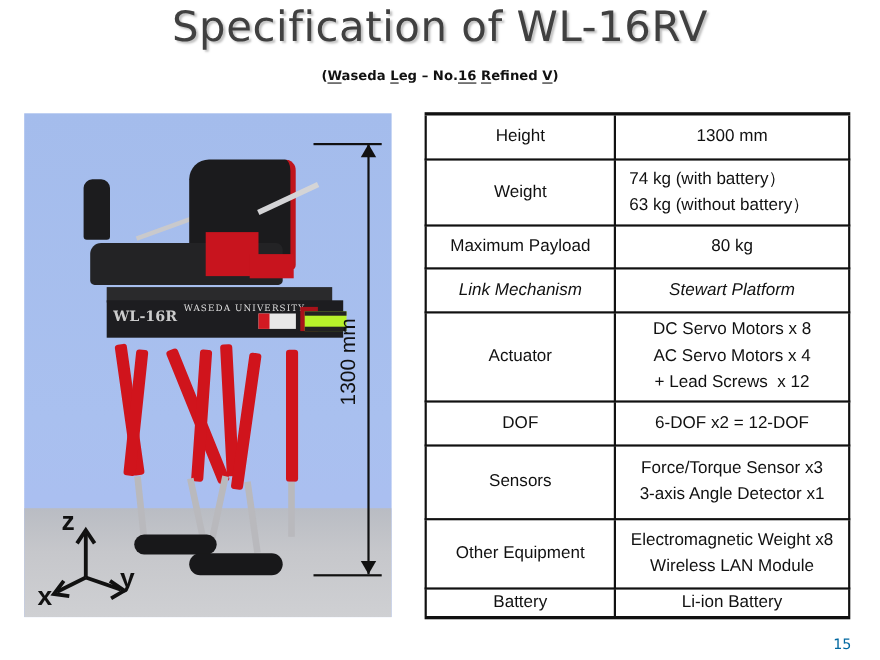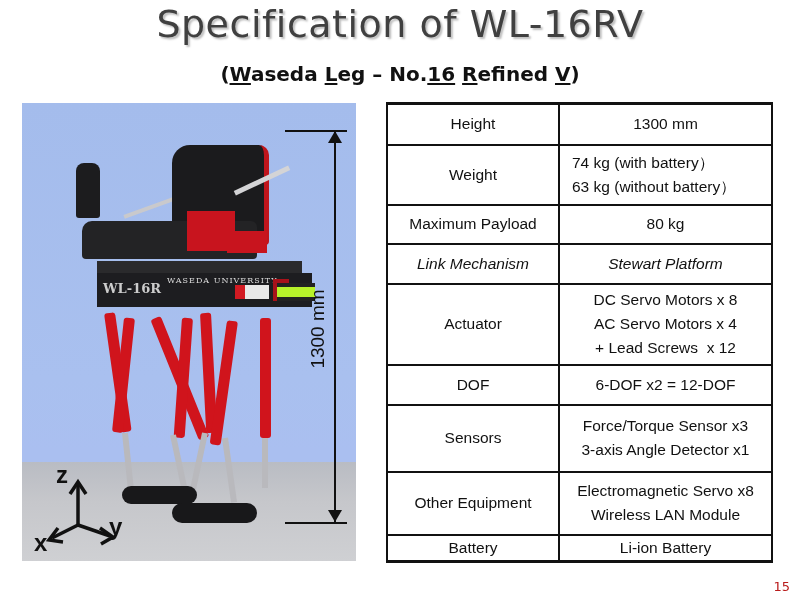--- a/index.html
+++ b/index.html
@@ -2,21 +2,21 @@
 <html><head>
 <meta charset="utf-8">
 <style>
   html, body { margin:0; padding:0; }
   body { width:800px; height:600px; background:#ffffff; position:relative; overflow:hidden;
          font-family:"Liberation Sans", sans-serif; color:#000; }
   .title { position:absolute; left:0; top:2px; width:800px; text-align:center;
            font-family:"DejaVu Sans", sans-serif; font-size:38px; letter-spacing:0.5px;
            color:#404040; text-shadow:2px 2px 2px rgba(0,0,0,0.25); }
   .subtitle { position:absolute; left:0; top:62px; width:800px; text-align:center;
-              font-family:"DejaVu Sans", sans-serif; font-weight:bold; font-size:20px; color:#111; }
+              font-family:"DejaVu Sans", sans-serif; font-weight:bold; font-size:12px; color:#111; }
   .subtitle u { text-decoration:underline; text-underline-offset:2px; }
 
   
   .photo { position:absolute; left:22px; top:103px; width:334px; height:458px; overflow:hidden;
            background:linear-gradient(180deg,#a4bcec 0%,#a9c0ef 60%,#aabff0 76%);text-align:right; }
   .floor { position:absolute; left:0; top:359px; width:100%; height:99px;
            background:linear-gradient(180deg,#b9bcc3 0%,#c6c7cb 40%,#cfd0d3 100%); }
   .seat-back { position:absolute; left:150px; top:42px; width:92px; height:100px; background:#1b1b1d;
                border-radius:18px 10px 4px 4px; border-right:5px solid #c0151c; }
   .seat-head { position:absolute; left:54px; top:60px; width:24px; height:55px; background:#1c1c1e; border-radius:8px 8px 3px 3px; }
@@ -48,21 +48,21 @@
   
   .axes { position:absolute; left:30px; top:470px; width:110px; height:90px; }
   .ax-lbl { position:absolute; font-weight:bold; font-size:24px; color:#111; font-family:"Liberation Sans", sans-serif; }
 
   
   table.spec { position:absolute; left:386px; top:102px; width:387px; border-collapse:collapse;
                font-family:"Liberation Sans", sans-serif; font-size:15.5px; color:#111; }
   table.spec td { border:2px solid #111; text-align:center; vertical-align:middle; padding:0 4px; line-height:24px; }
   table.spec td.k { width:162px; }
   table.spec tr.outer-top td { border-top:3px solid #111; }
-  .page-num { position:absolute; right:10px; top:579px; font-size:13px; color:#b91c1c; font-family:"DejaVu Sans", sans-serif; }
+  .page-num { position:absolute; right:26px; top:579px; font-size:13px; color:#0369a1; font-family:"DejaVu Sans", sans-serif; }
 </style>
 </head>
 <body>
 
 <div class="title">Specification of WL-16RV</div>
 <div class="subtitle">
   <span>(</span><u>W</u><span>aseda </span><u>L</u><span>eg – No.</span><u>16</u><span style="white-space:pre"> </span><u>R</u><span>efined </span><u>V</u><span>)</span>
 </div>
 
 <div class="photo">
@@ -163,21 +163,21 @@
   <tr style="height:67px;">
     <td class="k">Sensors</td>
     <td>
       <div>Force/Torque Sensor x3</div>
       <div>3-axis Angle Detector x1</div>
     </td>
   </tr>
   <tr style="height:63px;">
     <td class="k">Other Equipment</td>
     <td>
-      <div>Electromagnetic Servo x8</div>
+      <div>Electromagnetic Weight x8</div>
       <div>Wireless LAN Module</div>
     </td>
   </tr>
   <tr style="height:27px;">
     <td class="k" style="border-bottom:3px solid #111;">Battery</td>
     <td style="border-bottom:3px solid #111;">
           <div>Li-ion Battery</div>
         </td>
   </tr>
 </tbody>

